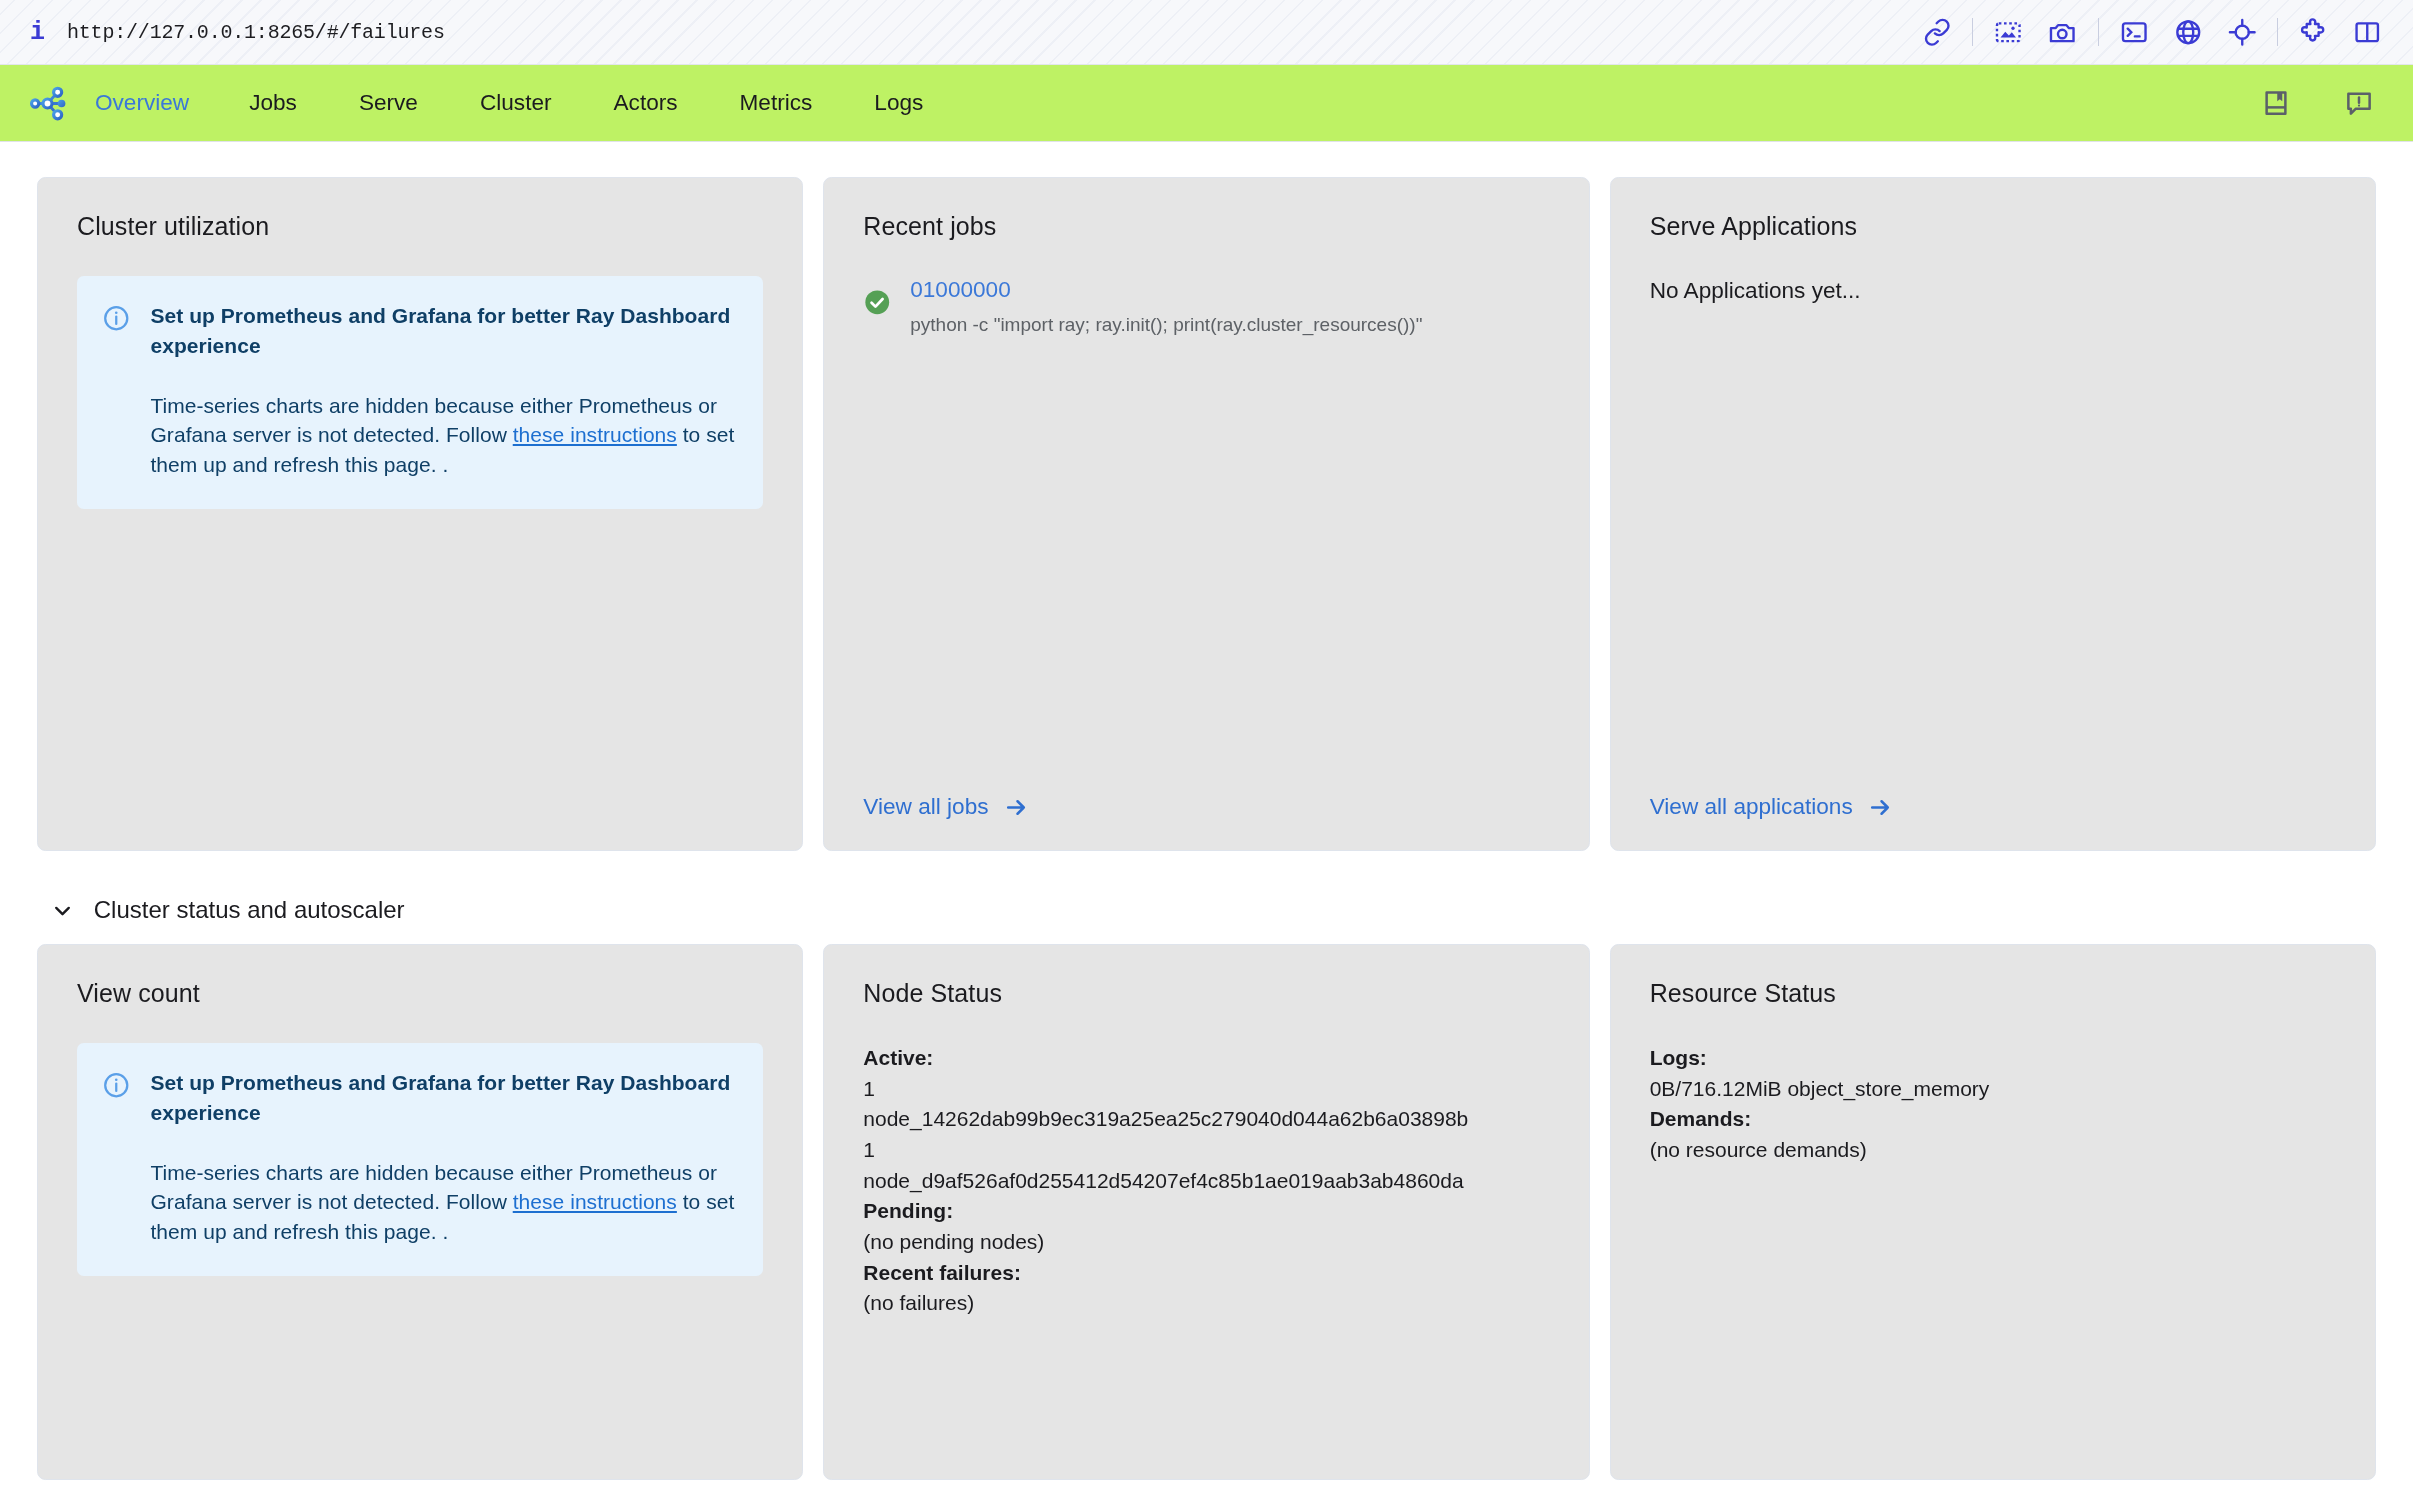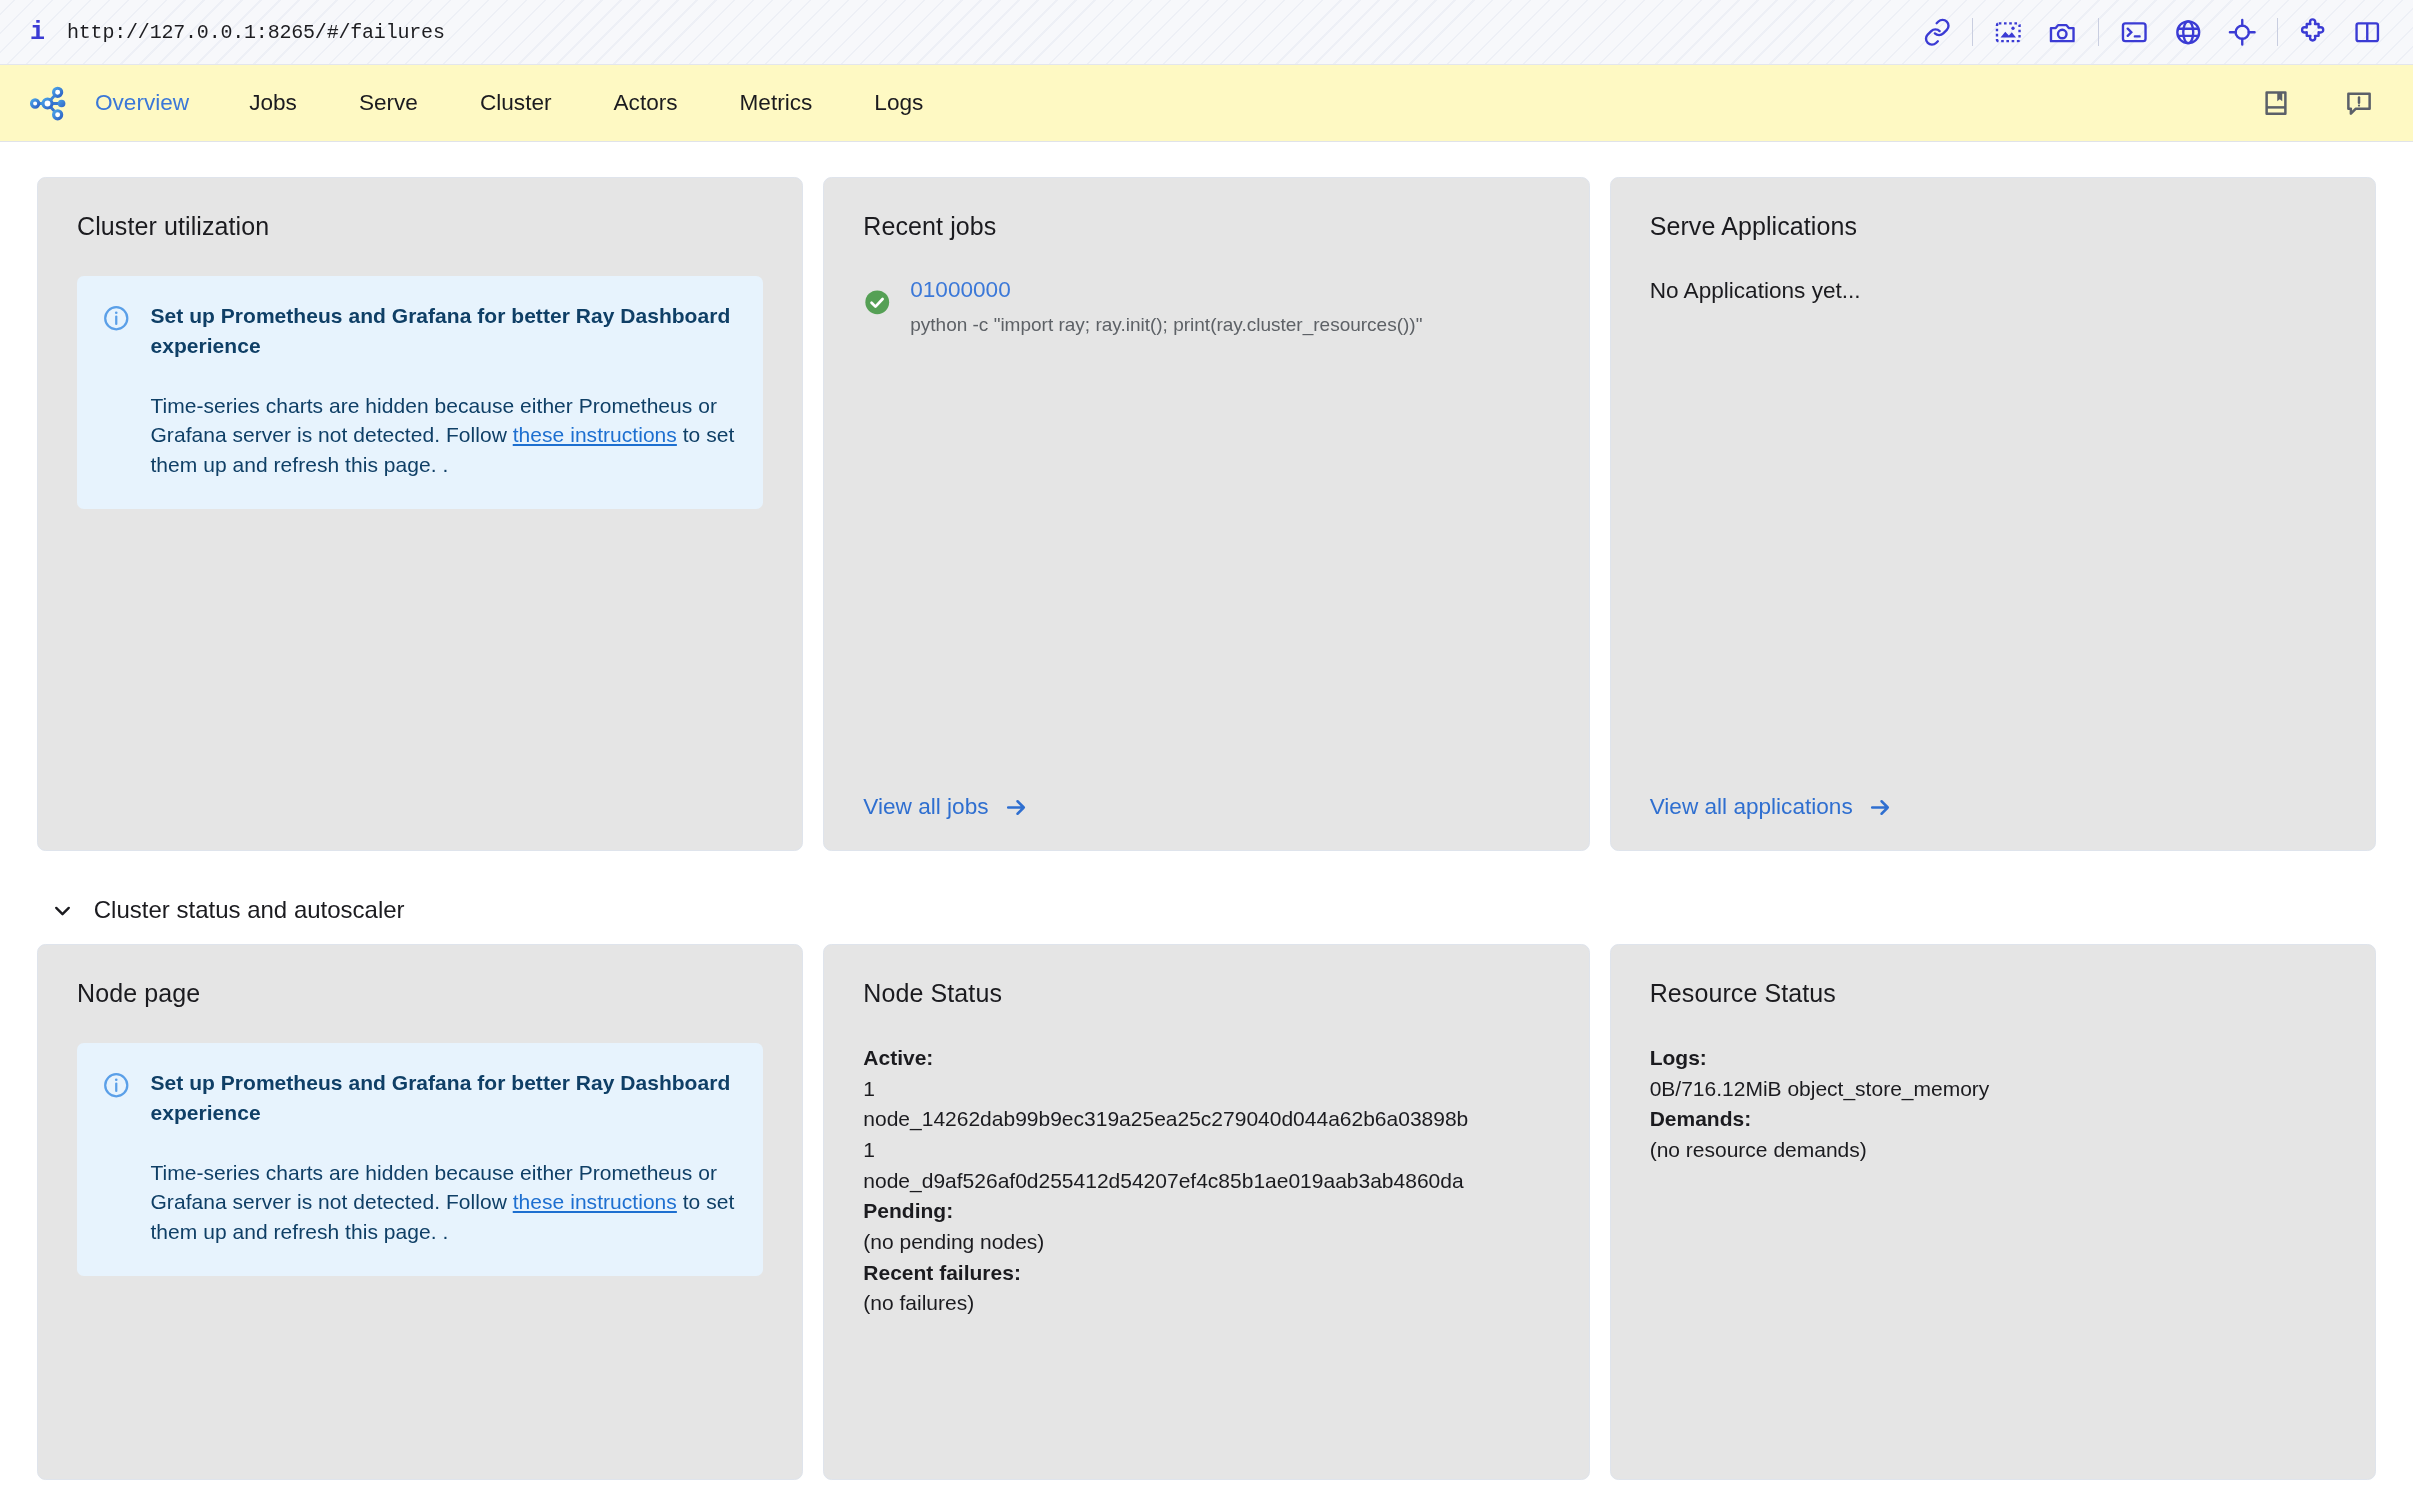--- a/index.html
+++ b/index.html
@@ -68,21 +68,21 @@
   .tool-icon {
     width: 34px; height: 34px;
     display: flex; align-items: center; justify-content: center;
     color: #3b3bd4;
   }
   .tool-icon svg { display: block; }
 
   
   .navbar {
     height: 77px;
-    background: #fef9c3;
+    background: #bef264;
     border-bottom: 0.8px solid #e0e3e9;
     display: flex;
     align-items: center;
     padding: 0 37px 0 25px;
   }
   .ray-logo {
     width: 45px; height: 45px;
     margin-right: 25px;
     flex: none;
   }
@@ -408,21 +408,21 @@
       <svg width="25" height="25" viewBox="0 0 24 24" fill="none" stroke="currentColor" stroke-width="2.3" stroke-linecap="round" stroke-linejoin="round">
         <path d="M6 9.5l6 6 6-6"></path>
       </svg>
     </span>
     <span class="section-title">Cluster status and autoscaler</span>
   </div>
 
   <div class="card-row row-bottom">
 
     <div class="card">
-      <div class="card-title">Node page</div>
+      <div class="card-title">View count</div>
       <div class="alert">
         <span class="alert-icon">
           <svg width="28.5" height="28.5" viewBox="0 0 24 24" fill="none" stroke="#5a9fe8" stroke-width="1.9">
             <circle cx="12" cy="12" r="9.3"></circle>
             <path d="M12 10.6v6.2" stroke-linecap="round"></path>
             <circle cx="12" cy="7.4" r="1.1" fill="#5a9fe8" stroke="none"></circle>
           </svg>
         </span>
         <div class="alert-body">
           <div class="alert-title">Set up Prometheus and Grafana for better Ray Dashboard experience</div>

